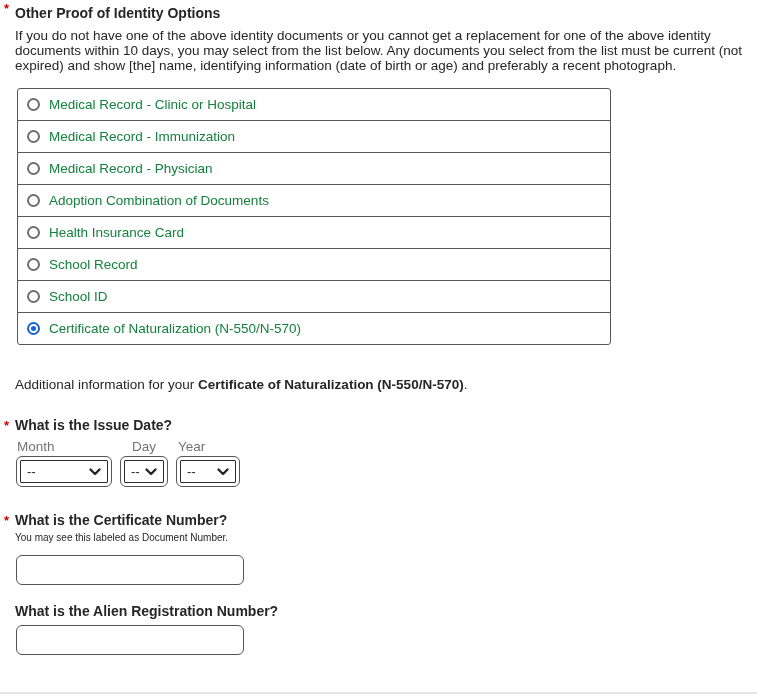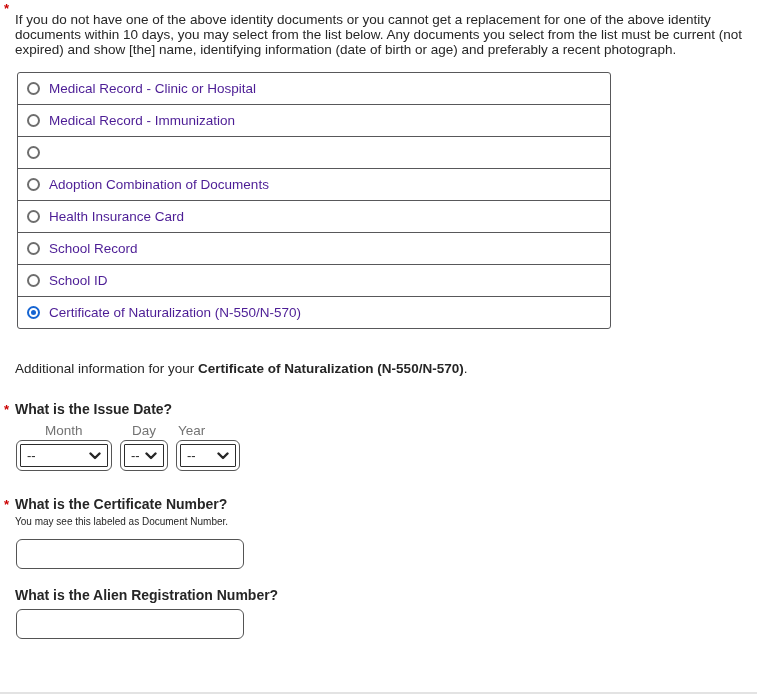--- a/index.html
+++ b/index.html
@@ -69,39 +69,39 @@
   .option-row.selected .radio { border-color: #1665d2; }
   .option-row.selected .radio::after {
     content: "";
     position: absolute;
     left: 50%; top: 50%;
     width: 5px; height: 5px;
     margin: -2.5px 0 0 -2.5px;
     border-radius: 50%;
     background: #1665d2;
   }
-  .option-label { font-size: 13.5px; color: #4c1d95; }
+  .option-label { font-size: 13.5px; color: #15803d; }
   
   .additional-info {
     margin: 32px 8px 0 15px;
     font-size: 13.5px;
   }
   .additional-info .doc { font-weight: bold; }
   
   .issue-date-q { margin-top: 25px; }
   .mdy-labels {
     position: relative;
     margin-left: 17px;
     margin-top: 6px;
     height: 15px;
     color: #737373;
     font-size: 13.5px;
   }
   .mdy-labels .lab { position: absolute; top: 0; }
-  .lab-month { left: 0; margin-left: 28px; }
+  .lab-month { left: 0; }
   .lab-day   { left: 115px; }
   .lab-year  { left: 161px; }
   .selects-row {
     margin-left: 16px;
     margin-top: 2px;
     display: flex;
   }
   .select-wrap {
     border: 1px solid #565656;
     border-radius: 6px;
@@ -154,36 +154,37 @@
     bottom: 2px;
     border-top: 2px solid #e3e3e3;
   }
 </style>
 </head>
 <body>
 
 <div class="page">
 
   <div class="q title-row">
-    <span class="ast">*</span>
+    <span class="ast">*</span><span>Other Proof of Identity Options</span>
   </div>
 
   <div class="description">If you do not have one of the above identity documents or you cannot get a replacement for one of the above identity documents within 10 days, you may select from the list below. Any documents you select from the list must be current (not expired) and show [the] name, identifying information (date of birth or age) and preferably a recent photograph.</div>
 
   <div class="options-list">
     <div class="option-row">
       <span class="radio"></span>
       <span class="option-label">Medical Record - Clinic or Hospital</span>
     </div>
     <div class="option-row">
       <span class="radio"></span>
       <span class="option-label">Medical Record - Immunization</span>
     </div>
     <div class="option-row">
       <span class="radio"></span>
+      <span class="option-label">Medical Record - Physician</span>
     </div>
     <div class="option-row">
       <span class="radio"></span>
       <span class="option-label">Adoption Combination of Documents</span>
     </div>
     <div class="option-row">
       <span class="radio"></span>
       <span class="option-label">Health Insurance Card</span>
     </div>
     <div class="option-row">

